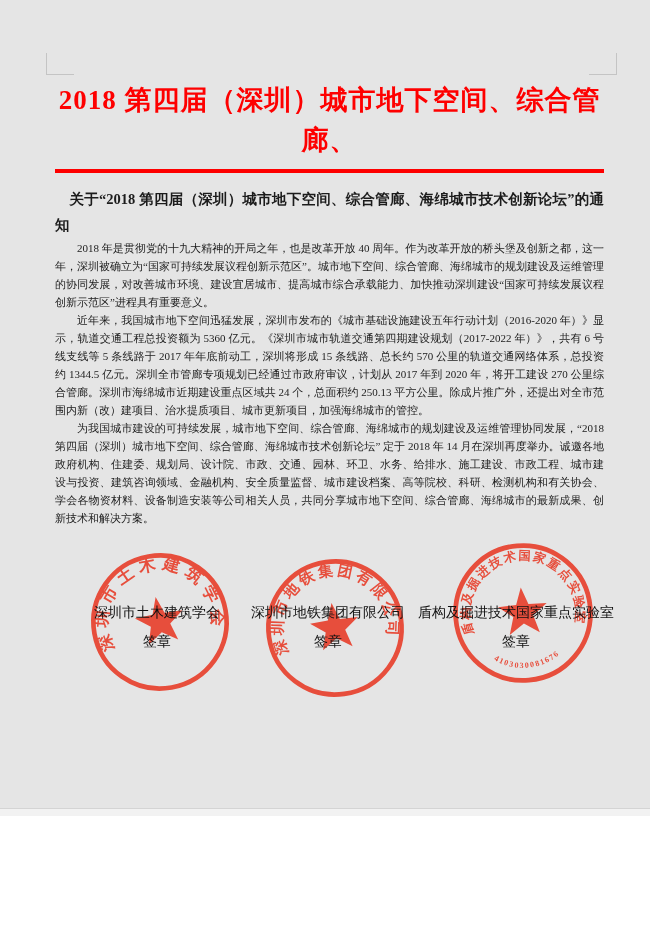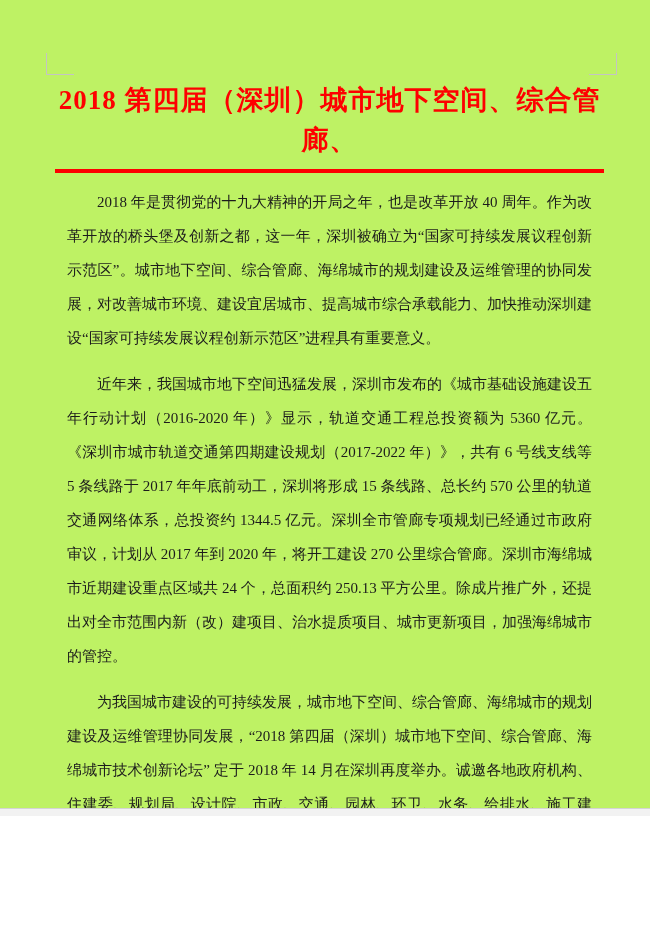--- a/index.html
+++ b/index.html
@@ -1,35 +1,35 @@
 <!DOCTYPE html>
 <html><head>
 <meta charset="utf-8">
 <style>
   html,body { margin:0; padding:0; background:#ffffff; }
   .page {
-    position:relative; width:650px; height:816px; background:#bef264;
+    position:relative; width:650px; height:816px; background:#e5e5e5;
     overflow:hidden; font-family:"Liberation Serif","DejaVu Serif",serif;
     color:#1c1c1c;
   }
   .content { padding:80px 46px 0 55px; }
 
   .title {
     margin:0; color:#fe0000; font-weight:bold; font-size:27px;
     line-height:40px; text-align:center; letter-spacing:1px;
   }
   .rule { height:4px; background:#fe0000; margin-top:9px; }
 
   .heading {
     margin:14px 0 0 0; font-weight:bold; font-size:14.5px;
     line-height:25.8px; text-indent:1em; text-align:justify;
   }
   .salutation { margin:0; font-size:14.5px; line-height:25.8px; }
   .para {
-    margin:12px; font-size:15px; line-height:34px;
+    margin:0; font-size:11px; line-height:18px;
     text-indent:2em; text-align:justify;
   }
 
   .stamps { position:relative; height:195px; margin-top:4px; }
   .stamp { position:absolute; opacity:0.85; }
   .stamp .ring { fill:none; stroke:#e8341f; stroke-width:5; }
   .stamp .star { fill:#e8341f; }
   .stamp text { fill:#e8341f; font-weight:bold; font-family:"Liberation Serif","DejaVu Serif",serif; }
   .stamp-label {
     position:absolute; text-align:center; font-size:14px; color:#111;
@@ -59,20 +59,21 @@
   <div class="crop br"></div>
 
   <div class="content">
 
     <h1 class="title">
       <div>2018 第四届（深圳）城市地下空间、综合管廊、</div>
     </h1>
 
     <div class="rule"></div>
 
+    <p class="heading">关于“2018 第四届（深圳）城市地下空间、综合管廊、海绵城市技术创新论坛”的通知</p>
 
     <p class="para">2018 年是贯彻党的十九大精神的开局之年，也是改革开放 40 周年。作为改革开放的桥头堡及创新之都，这一年，深圳被确立为“国家可持续发展议程创新示范区”。城市地下空间、综合管廊、海绵城市的规划建设及运维管理的协同发展，对改善城市环境、建设宜居城市、提高城市综合承载能力、加快推动深圳建设“国家可持续发展议程创新示范区”进程具有重要意义。</p>
     <p class="para">近年来，我国城市地下空间迅猛发展，深圳市发布的《城市基础设施建设五年行动计划（2016-2020 年）》显示，轨道交通工程总投资额为 5360 亿元。《深圳市城市轨道交通第四期建设规划（2017-2022 年）》，共有 6 号线支线等 5 条线路于 2017 年年底前动工，深圳将形成 15 条线路、总长约 570 公里的轨道交通网络体系，总投资约 1344.5 亿元。深圳全市管廊专项规划已经通过市政府审议，计划从 2017 年到 2020 年，将开工建设 270 公里综合管廊。深圳市海绵城市近期建设重点区域共 24 个，总面积约 250.13 平方公里。除成片推广外，还提出对全市范围内新（改）建项目、治水提质项目、城市更新项目，加强海绵城市的管控。</p>
     <p class="para">为我国城市建设的可持续发展，城市地下空间、综合管廊、海绵城市的规划建设及运维管理协同发展，“2018 第四届（深圳）城市地下空间、综合管廊、海绵城市技术创新论坛” 定于 2018 年 14 月在深圳再度举办。诚邀各地政府机构、住建委、规划局、设计院、市政、交通、园林、环卫、水务、给排水、施工建设、市政工程、城市建设与投资、建筑咨询领域、金融机构、安全质量监督、城市建设档案、高等院校、科研、检测机构和有关协会、学会各物资材料、设备制造安装等公司相关人员，共同分享城市地下空间、综合管廊、海绵城市的最新成果、创新技术和解决方案。</p>
 
     <div class="stamps">
 
       <svg class="stamp" style="left:30px; top:16px; transform:rotate(-10deg);" width="150" height="150" viewBox="0 0 160 160">
         <defs>
             <path id="arcT1" d="M 29.3 103.7 A 56 56 0 1 1 130.7 103.7"></path>

